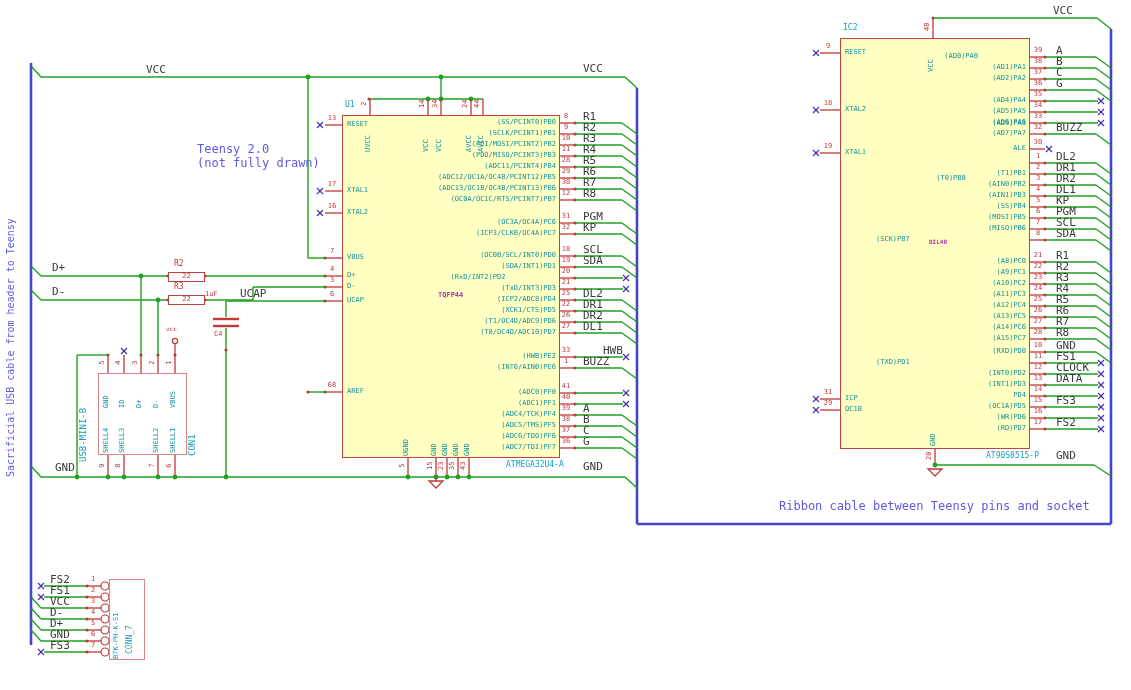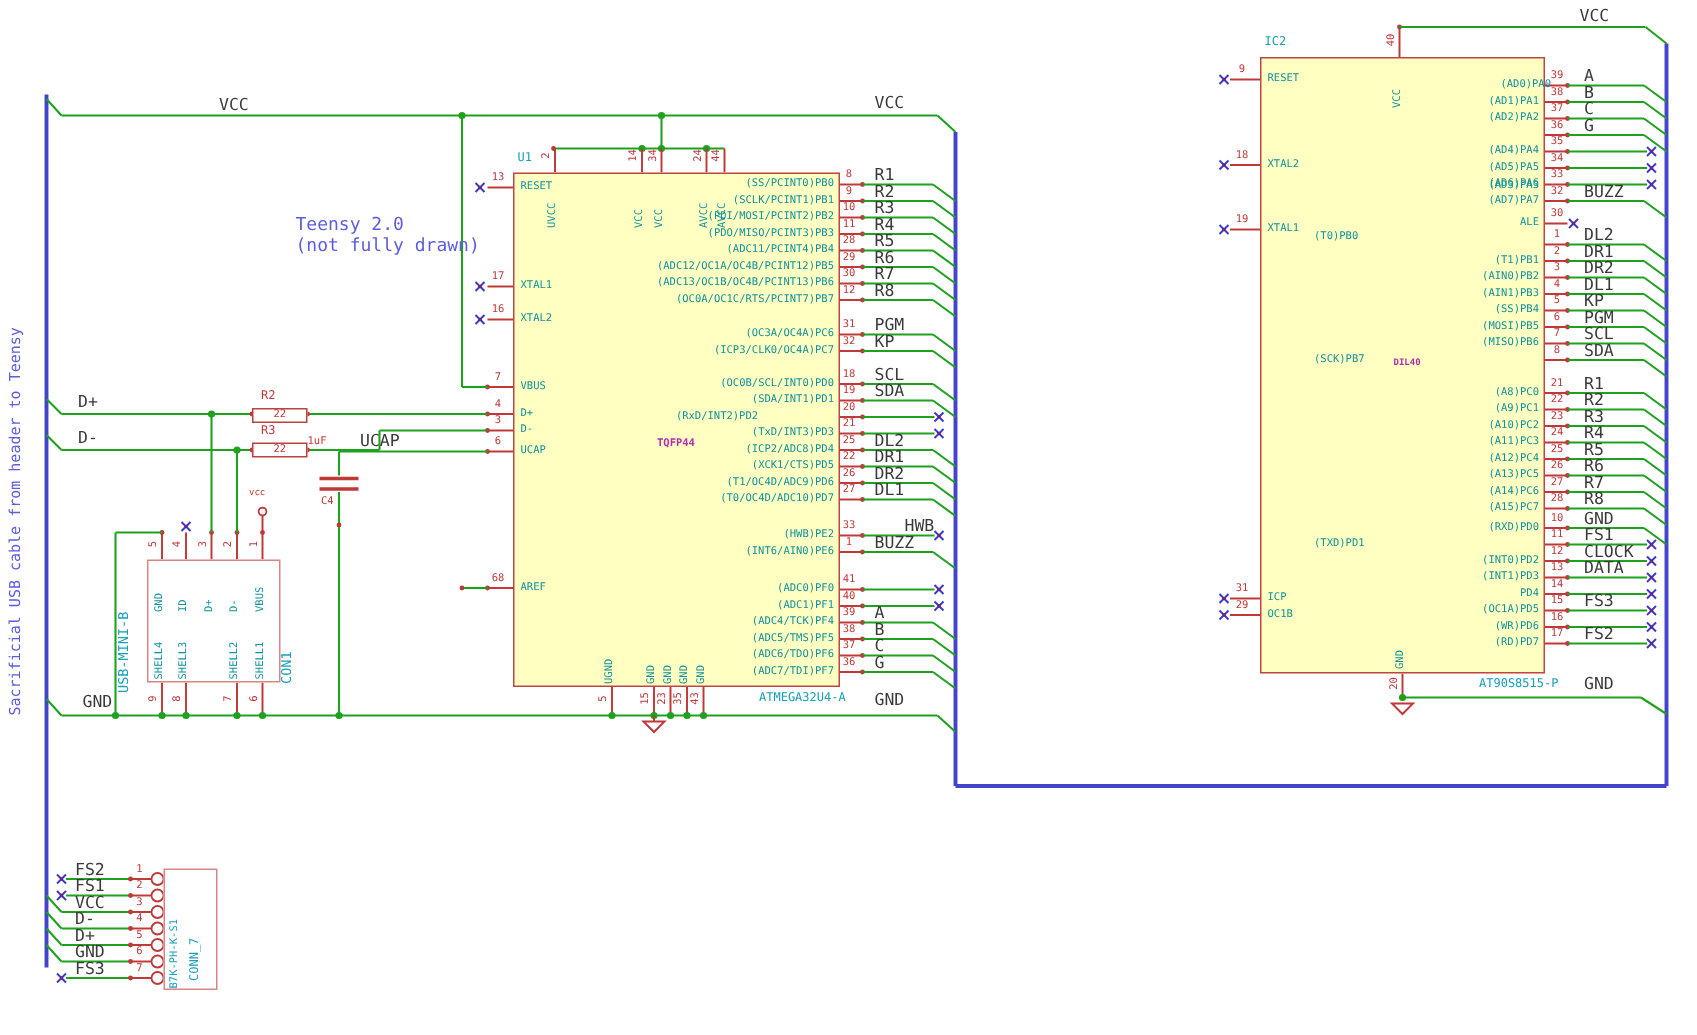--- a/index.html
+++ b/index.html
@@ -507,20 +507,21 @@
   <span class="lbl" style="left:583px;top:461px;">GND</span>
   <span class="lbl" style="left:1056px;top:450px;">GND</span>
   <span class="lbl" style="left:52px;top:262px;">D+</span>
   <span class="lbl" style="left:52px;top:286px;">D-</span>
   <span class="lbl" style="left:240px;top:288px;">UCAP</span>
   <span class="tiny red" style="left:166px;top:326px;">vcc</span>
 
   <span class="note" style="left:197px;top:143px;">Teensy 2.0</span>
   <span class="note" style="left:197px;top:157px;">(not fully drawn)</span>
   <span class="note vtext" style="left:6px;top:205px;height:272px;font-size:10px;">Sacrificial USB cable from header to Teensy</span>
+  <span class="note" style="left:779px;top:500px;">Ribbon cable between Teensy pins and socket</span>
 <span class="pnum rot90" style="left:357px;top:100px;width:16px;">2</span>
     <span class="pname vtext" style="left:365px;top:118px;height:34px;">UVCC</span>
     <span class="pnum rot90" style="left:415px;top:100px;width:16px;">14</span>
     <span class="pname vtext" style="left:423px;top:118px;height:34px;">VCC</span>
     <span class="pnum rot90" style="left:428px;top:100px;width:16px;">34</span>
     <span class="pname vtext" style="left:436px;top:118px;height:34px;">VCC</span>
     <span class="pnum rot90" style="left:458px;top:100px;width:16px;">24</span>
     <span class="pname vtext" style="left:466px;top:118px;height:34px;">AVCC</span>
     <span class="pnum rot90" style="left:470px;top:100px;width:16px;">44</span>
     <span class="pname vtext" style="left:478px;top:118px;height:34px;">AVCC</span>
@@ -632,21 +633,21 @@
     <span class="pname" style="left:845px;top:49px;">RESET</span>
     <span class="pnum" style="left:820px;top:100px;width:16px;">18</span>
     <span class="pname" style="left:845px;top:106px;">XTAL2</span>
     <span class="pnum" style="left:820px;top:143px;width:16px;">19</span>
     <span class="pname" style="left:845px;top:149px;">XTAL1</span>
     <span class="pnum" style="left:820px;top:389px;width:16px;">31</span>
     <span class="pname" style="left:845px;top:395px;">ICP</span>
     <span class="pnum" style="left:820px;top:400px;width:16px;">29</span>
     <span class="pname" style="left:845px;top:406px;">OC1B</span>
     <span class="pnum" style="left:1030px;top:47px;width:16px;">39</span>
-    <span class="pname" style="left:884px;top:53px;width:150px;text-align:right;">(AD0)PA0</span>
+    <span class="pname" style="left:828px;top:53px;width:150px;text-align:right;">(AD0)PA0</span>
     <span class="lbl" style="left:1056px;top:45px;">A</span>
     <span class="pnum" style="left:1030px;top:58px;width:16px;">38</span>
     <span class="pname" style="left:876px;top:64px;width:150px;text-align:right;">(AD1)PA1</span>
     <span class="lbl" style="left:1056px;top:56px;">B</span>
     <span class="pnum" style="left:1030px;top:69px;width:16px;">37</span>
     <span class="pname" style="left:876px;top:75px;width:150px;text-align:right;">(AD2)PA2</span>
     <span class="lbl" style="left:1056px;top:67px;">C</span>
     <span class="pnum" style="left:1030px;top:80px;width:16px;">36</span>
     <span class="pname" style="left:876px;top:86px;width:150px;text-align:right;margin-top:34px;">(AD3)PA3</span>
     <span class="lbl" style="left:1056px;top:78px;">G</span>
@@ -655,21 +656,21 @@
     <span class="pnum" style="left:1030px;top:102px;width:16px;">34</span>
     <span class="pname" style="left:876px;top:108px;width:150px;text-align:right;">(AD5)PA5</span>
     <span class="pnum" style="left:1030px;top:113px;width:16px;">33</span>
     <span class="pname" style="left:876px;top:119px;width:150px;text-align:right;">(AD6)PA6</span>
     <span class="pnum" style="left:1030px;top:124px;width:16px;">32</span>
     <span class="pname" style="left:876px;top:130px;width:150px;text-align:right;">(AD7)PA7</span>
     <span class="lbl" style="left:1056px;top:122px;">BUZZ</span>
     <span class="pnum" style="left:1030px;top:139px;width:16px;">30</span>
     <span class="pname" style="left:876px;top:145px;width:150px;text-align:right;">ALE</span>
     <span class="pnum" style="left:1030px;top:153px;width:16px;">1</span>
-    <span class="pname" style="left:876px;top:154px;width:150px;text-align:left;">(T0)PB0</span>
+    <span class="pname" style="left:876px;top:175px;width:150px;text-align:center;">(T0)PB0</span>
     <span class="lbl" style="left:1056px;top:151px;">DL2</span>
     <span class="pnum" style="left:1030px;top:164px;width:16px;">2</span>
     <span class="pname" style="left:876px;top:170px;width:150px;text-align:right;">(T1)PB1</span>
     <span class="lbl" style="left:1056px;top:162px;">DR1</span>
     <span class="pnum" style="left:1030px;top:175px;width:16px;">3</span>
     <span class="pname" style="left:876px;top:181px;width:150px;text-align:right;">(AIN0)PB2</span>
     <span class="lbl" style="left:1056px;top:173px;">DR2</span>
     <span class="pnum" style="left:1030px;top:186px;width:16px;">4</span>
     <span class="pname" style="left:876px;top:192px;width:150px;text-align:right;">(AIN1)PB3</span>
     <span class="lbl" style="left:1056px;top:184px;">DL1</span>

